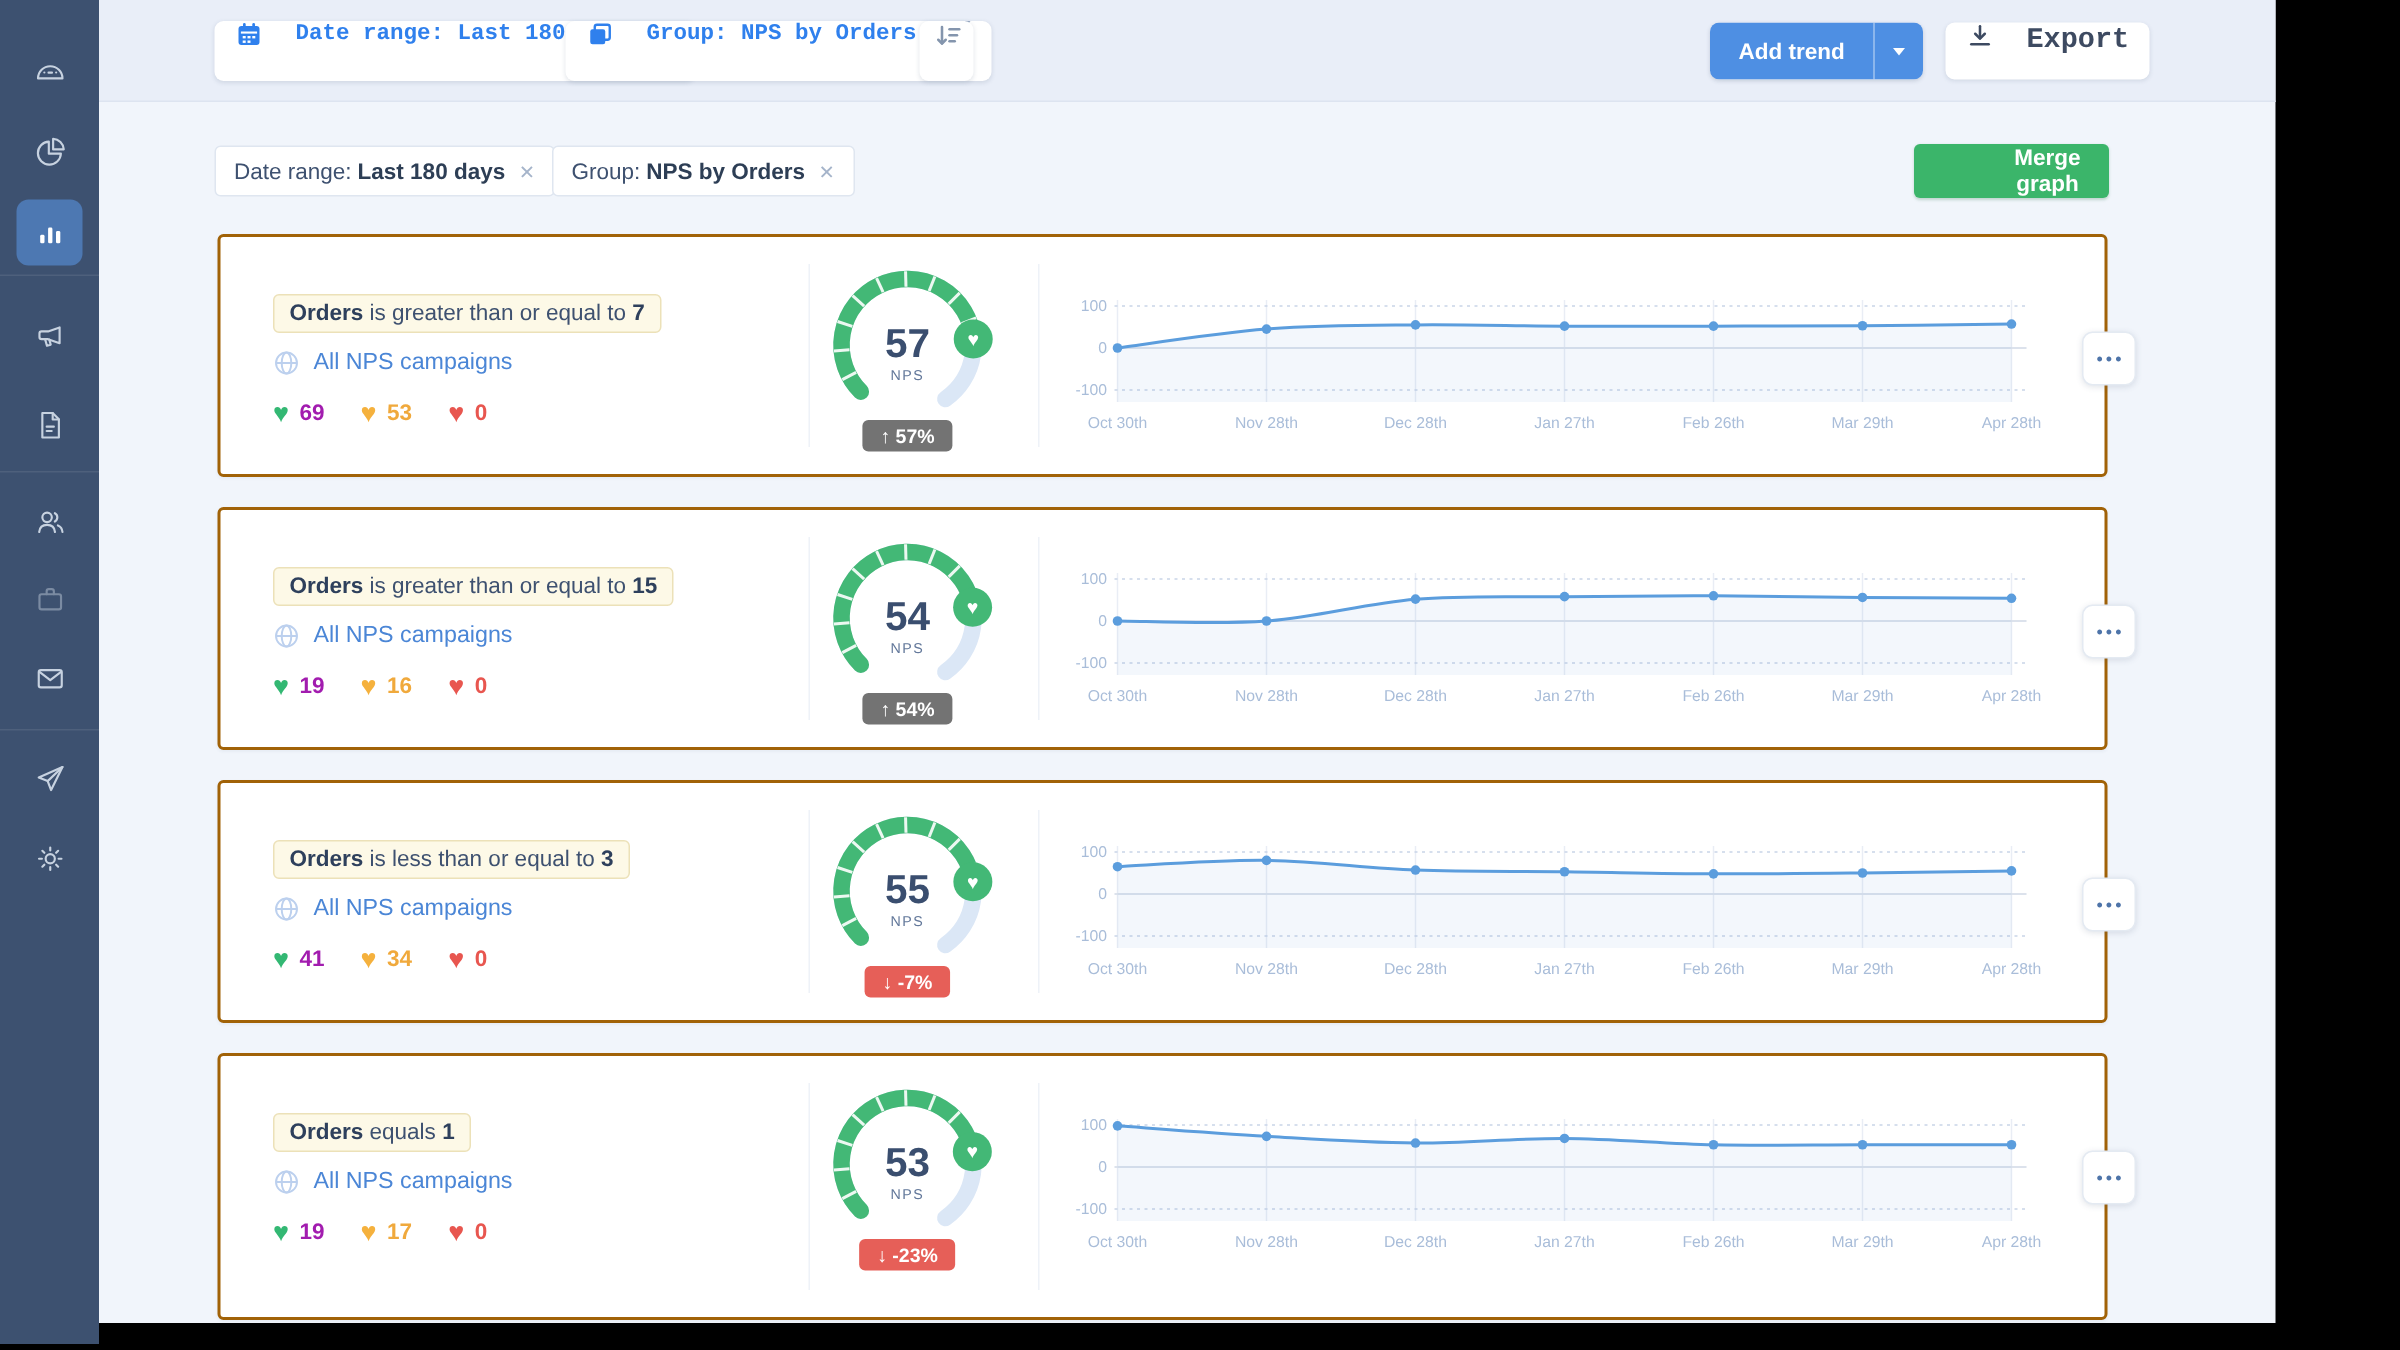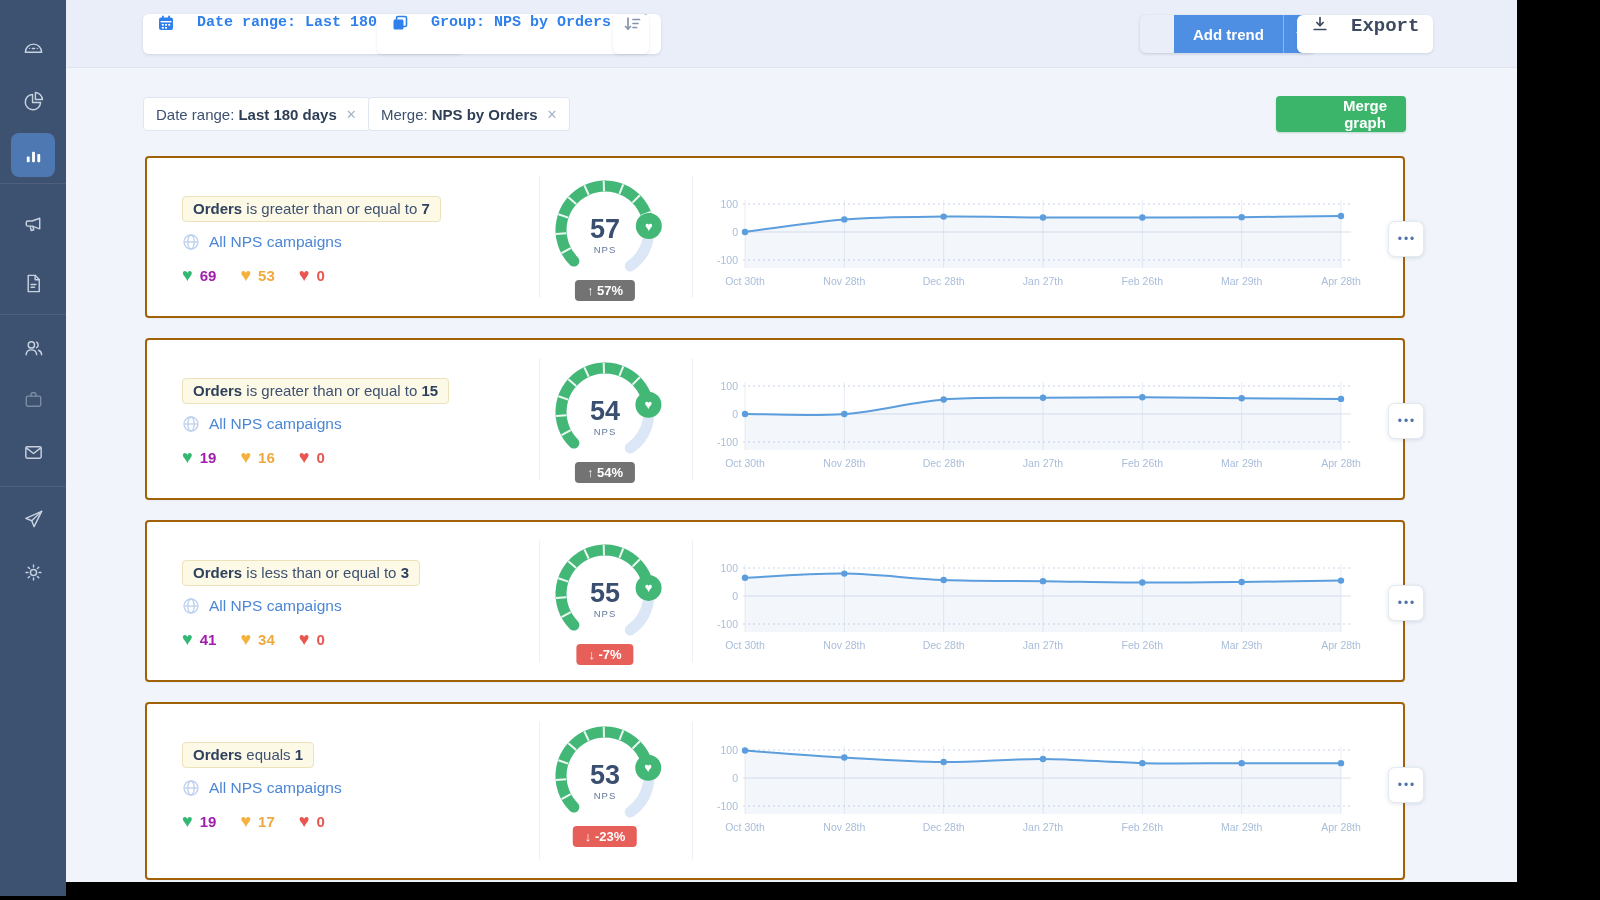--- a/index.html
+++ b/index.html
@@ -27,21 +27,21 @@
     padding:0 14px; cursor:pointer; font-family:Liberation Mono, monospace; }
   .tbtn .tlabel { font-size:15px; font-weight:700; color:#2f80ed; white-space:nowrap; }
   .caret { width:0; height:0; border-left:4.5px solid transparent; border-right:4.5px solid transparent;
     border-top:5.5px solid #97a8c2; margin-left:6px; }
   .caret.white { border-top-color:#fff; margin-left:0; }
   .tbtn.square { width:36px; padding:0; justify-content:center; }
   .split { position:absolute; top:15px; height:38px; display:flex; border-radius:6px; overflow:hidden;
     box-shadow:0 1px 3px rgba(50,70,100,.2); }
   .split button { border:none; background:#4e8fe3; color:#fff; font-size:15px; font-weight:700;
     cursor:pointer; font-family:inherit; }
-  .split .split-main { padding:0 19px;margin-left:34px; }
+  .split .split-main { padding:0 19px; }
   .split .split-caret { width:33px; border-left:1px solid rgba(255,255,255,.35);
     display:flex; align-items:center; justify-content:center; }
   .tbtn.export { top:15px; height:38px; }
   .tbtn.export span { font-size:19px; font-weight:700; color:#3d4a61; }
 
   .chip { position:absolute; top:97px; height:34px; background:#fff; border:1px solid #dfe6f0;
     border-radius:4px; display:flex; align-items:center; padding:0 12px; font-size:15px;
     color:#3e5170; cursor:default; white-space:nowrap; }
   .chip b { color:#2d3e55; margin-left:4px; }
   .chip .chip-x { margin-left:9px; color:#a5b4ca; font-size:13px; cursor:pointer; }
@@ -221,21 +221,21 @@
         <span>Export</span>
       </button>
     </div>
 
     <div class="chip" style="left:77px">
       <span>Date range:</span>
       <b>Last 180 days</b>
       <span class="chip-x">✕</span>
     </div>
     <div class="chip" style="left:302px">
-      <span>Merge:</span>
+      <span>Group:</span>
       <b>NPS by Orders</b>
       <span class="chip-x">✕</span>
     </div>
     <button class="merge-btn">Merge graph</button>
 
     <div class="cards-container">
   <div class="card">
     <div class="condition-chip"><b>Orders</b><span> is greater than or equal to </span><b>7</b></div>
     <div class="campaign-row">
       <svg width="18" height="18" viewBox="0 0 18 18" style="stroke:#bcd0ee;fill:none;stroke-width:1.3">

